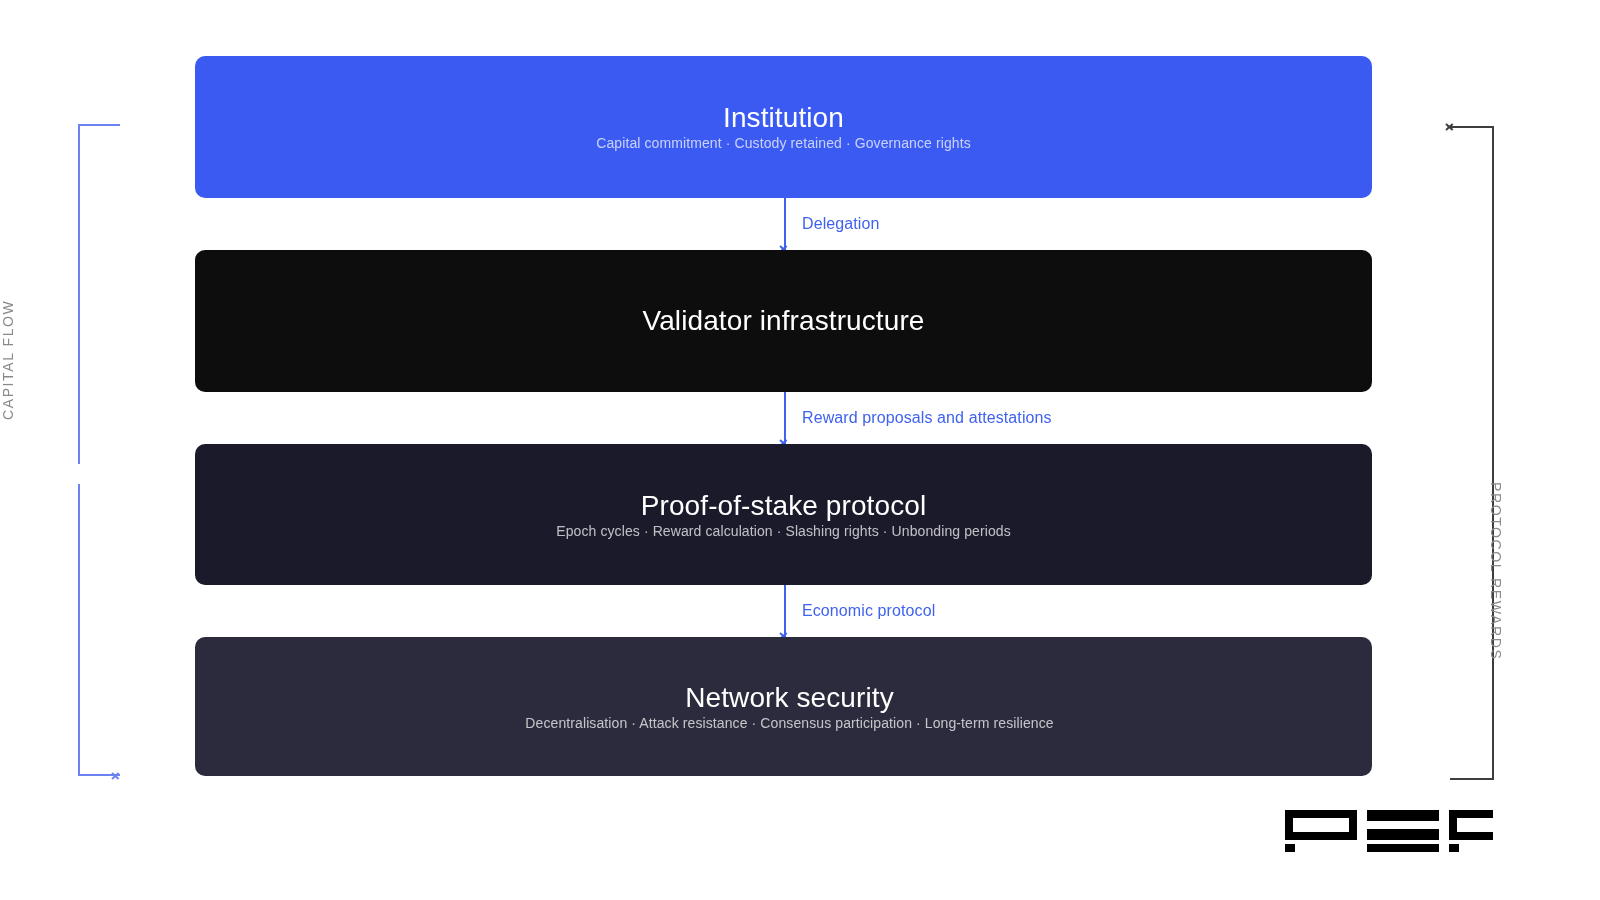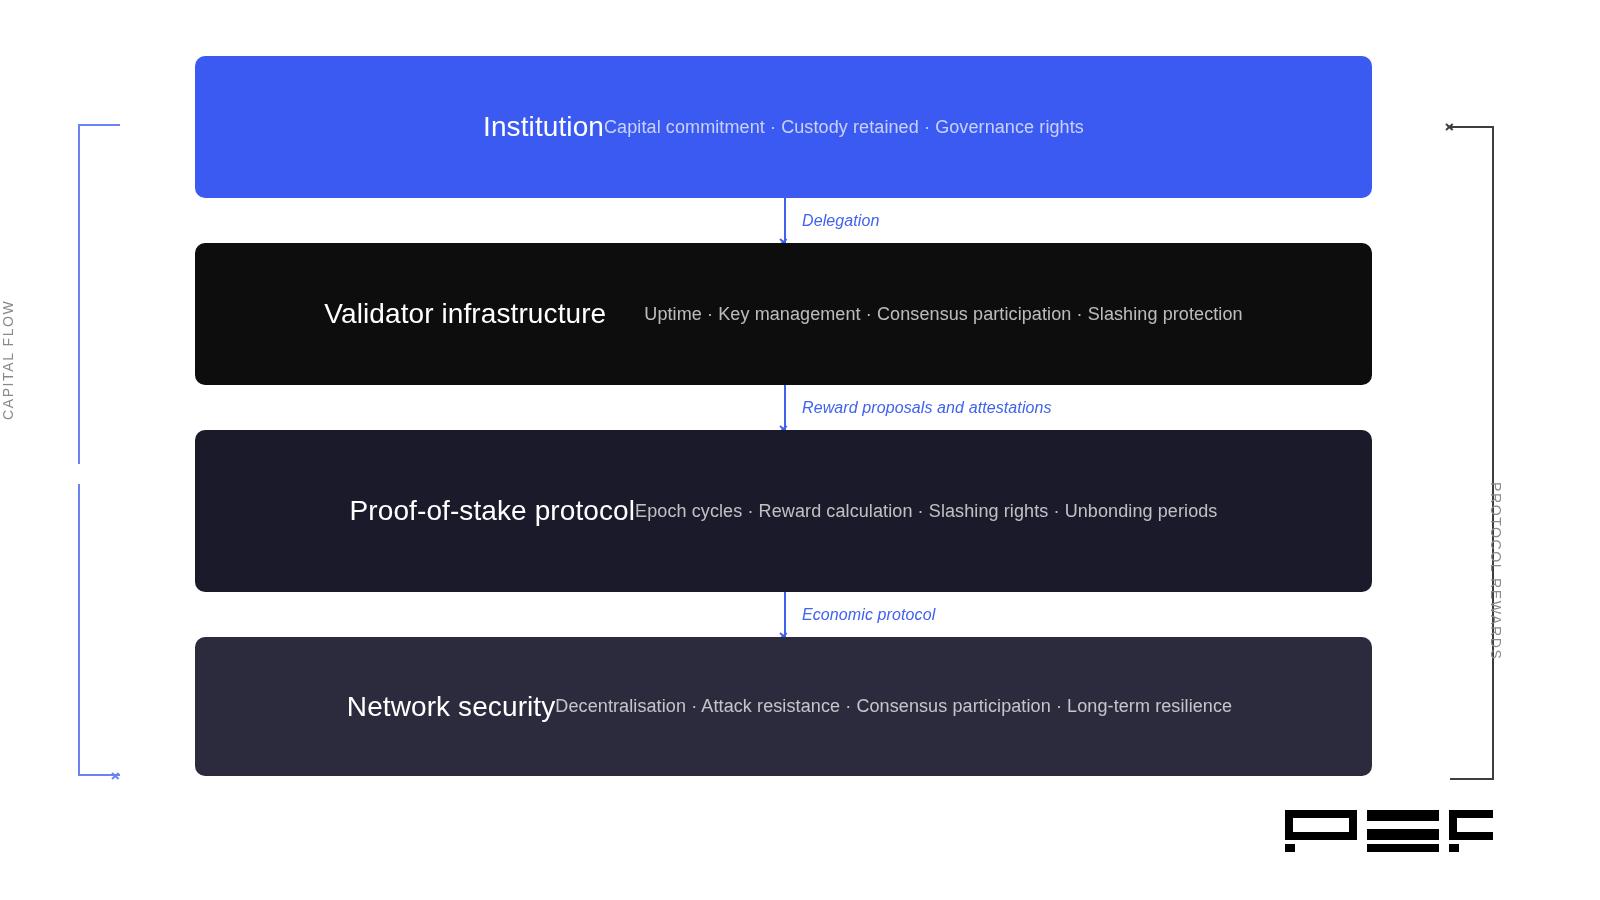--- a/index.html
+++ b/index.html
@@ -22,51 +22,51 @@
     left: 195px;
     top: 56px;
     width: 1177px;
   }
 
   .layer {
     position: relative;
     border-radius: 10px;
     box-sizing: border-box;
     display: flex;
+    flex-direction: column;
     align-items: center;
     justify-content: center;
     text-align: center;
   }
   .layer-title {
     color: #ffffff;
     font-size: 28px;
     font-weight: 400;
     line-height: 1.2;
     letter-spacing: 0.1px;
   }
   .layer-sub {
     margin-top: 0;
-    font-size: 18px;
+    font-size: 14px;
     font-weight: 400;
     line-height: 1.25;
     letter-spacing: 0.1px;
     color: rgba(255,255,255,0.72);
   }
 
   
   #layer-0 { height: 142px; }
   #layer-1 { height: 142px; gap: 38px; }
-  #layer-2 { height: 162px; }
+  #layer-2 { height: 141px; }
   #layer-3 { height: 139px; }
 
   
   .connector {
     position: relative;
-    height: 45px;
-    font-style: italic;
+    height: 52px;
   }
   .connector .c-line {
     position: absolute;
     left: 589px;
     top: 0;
     bottom: 0;
     width: 2px;
     background: #3f62ef;
   }
   .connector .c-arrow {
@@ -273,21 +273,20 @@
   </div>
 
   <div class="connector">
     <div class="c-line"></div>
     <div class="c-arrow"></div>
     <div class="c-label">Delegation</div>
   </div>
 
   <div class="layer" id="layer-1" style="background: rgb(13, 13, 13);">
     <div class="layer-title">Validator infrastructure</div>
-    <div class="layer-sub">Uptime · Key management · Consensus participation · Slashing protection</div>
   </div>
 
   <div class="connector">
     <div class="c-line"></div>
     <div class="c-arrow"></div>
     <div class="c-label">Reward proposals and attestations</div>
   </div>
 
   <div class="layer" id="layer-2" style="background: rgb(26, 26, 43);">
     <div class="layer-title">Proof-of-stake protocol</div>

